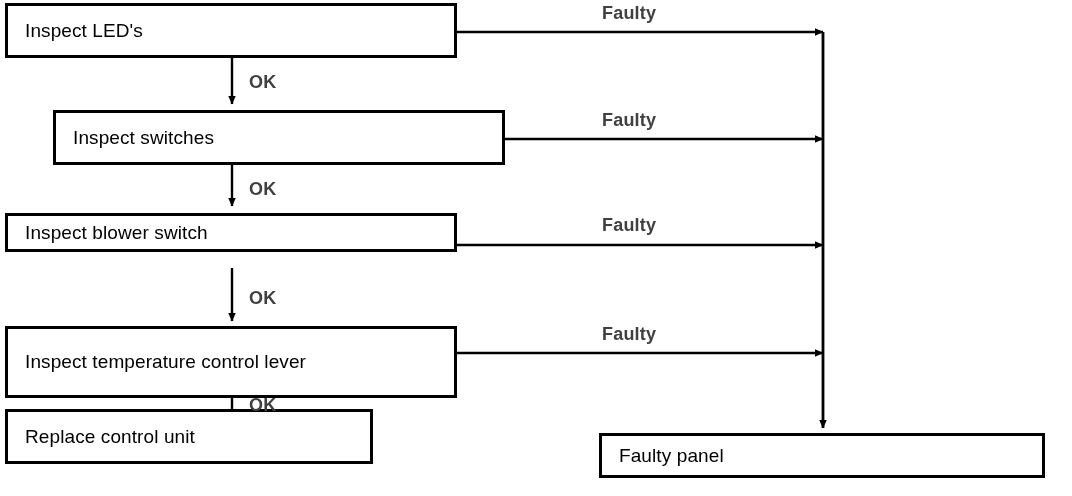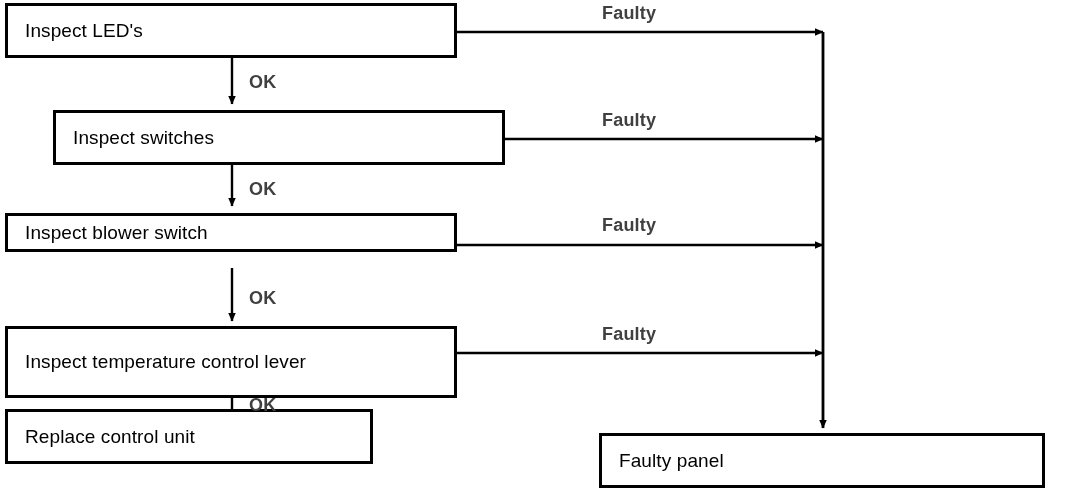--- a/index.html
+++ b/index.html
@@ -90,21 +90,21 @@
   </div>
 
   <div class="node" style="left:5px; top:326px; width:452px; height:72px;">
     <span class="node-label">Inspect temperature control lever</span>
   </div>
 
   <div class="node" style="left:5px; top:409px; width:368px; height:55px;">
     <span class="node-label">Replace control unit</span>
   </div>
 
-  <div class="node" style="left:599px; top:433px; width:446px; height:55px;">
+  <div class="node" style="left:599px; top:433px; width:446px; height:45px;">
     <span class="node-label">Faulty panel</span>
   </div>
 
   <span class="edge-label" style="left:249px; top:72px;">OK</span>
   <span class="edge-label" style="left:249px; top:179px;">OK</span>
   <span class="edge-label" style="left:249px; top:288px;">OK</span>
   <span class="edge-label" style="left:249px; top:395px;">OK</span>
 
   <span class="edge-label" style="left:602px; top:3px;">Faulty</span>
   <span class="edge-label" style="left:602px; top:110px;">Faulty</span>

